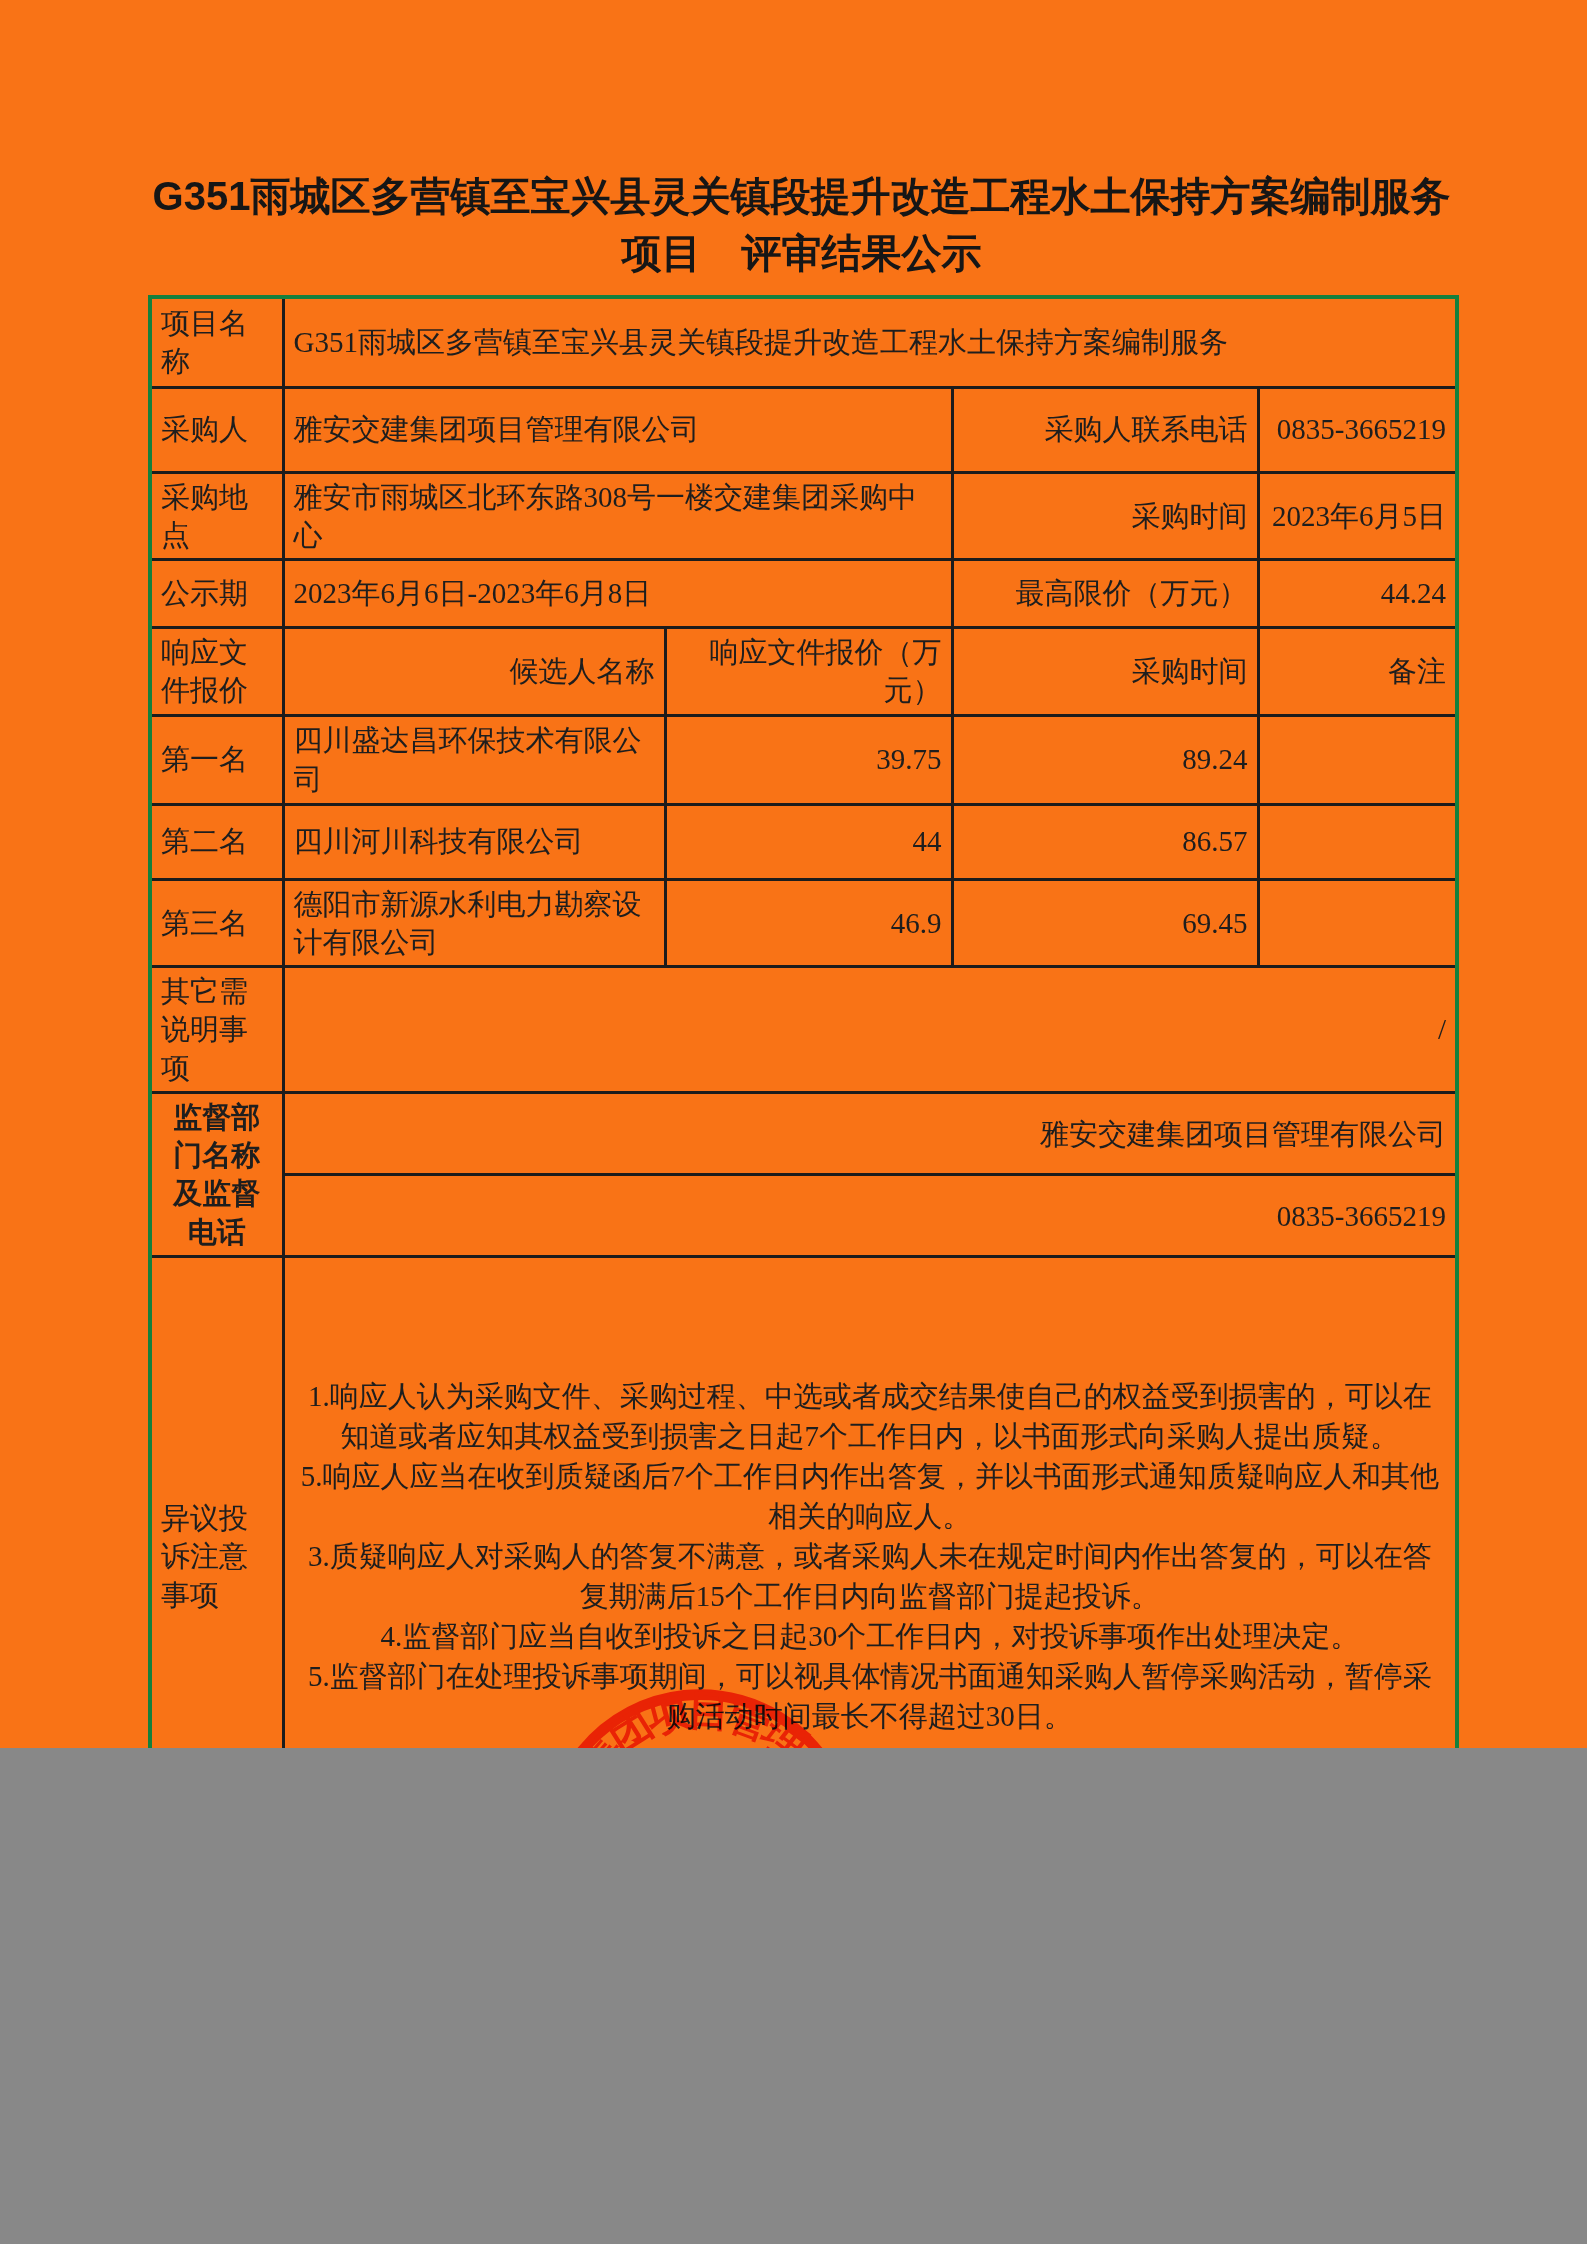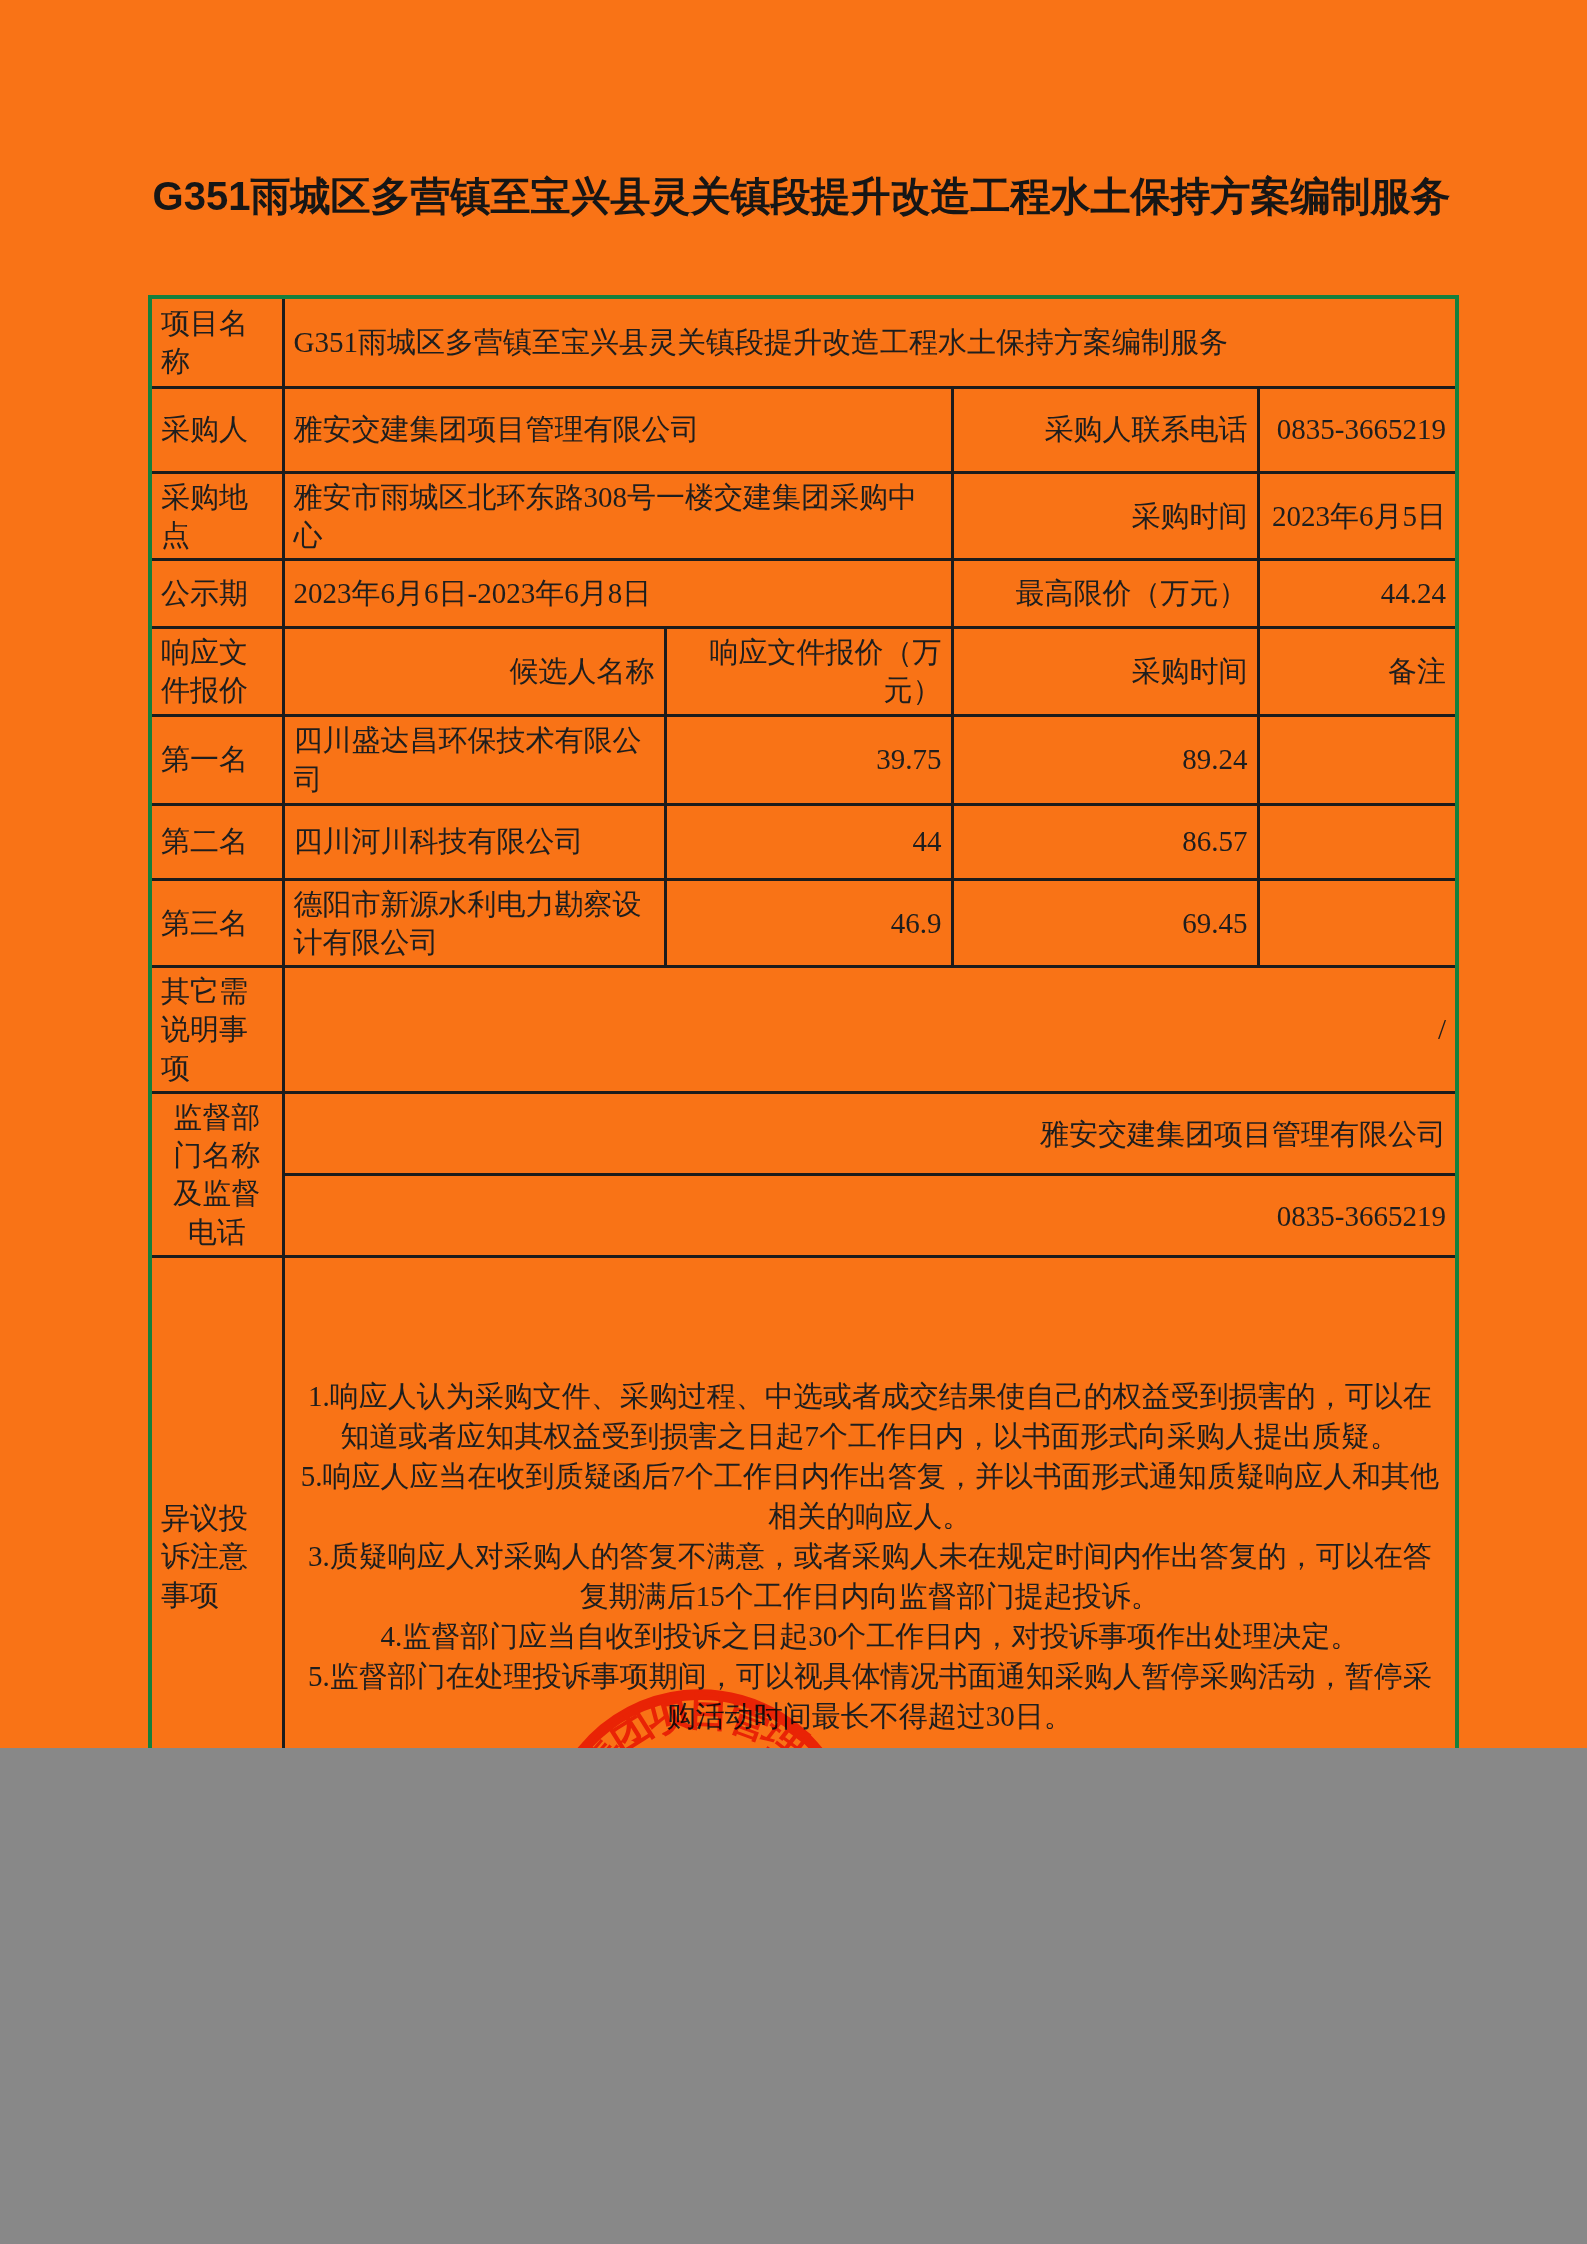--- a/index.html
+++ b/index.html
@@ -40,21 +40,21 @@
     font-size: 29px;
     line-height: 1.32;
     padding: 4px 9px;
     vertical-align: middle;
     word-break: break-all;
     color: #1e1e1e;
   }
   td.l { text-align: left; }
   td.c { text-align: right; }
   td.padwide { padding: 4px 22px; }
-  td.supv { text-align: center; padding: 4px 4px; }
+  td.supv { text-align: center; padding: 4px 4px; font-weight: bold; }
   .objection { line-height: 40px; font-size: 29px; text-align: center; }
   td.sig { font-size: 31px; padding-left: 16px; }
   .stamp {
     position: absolute;
     left: 535px;
     top: 1681px;
     width: 330px;
     height: 330px;
     mix-blend-mode: multiply;
     opacity: 0.93;
@@ -70,20 +70,21 @@
     opacity: 0.9;
   }
 </style>
 </head>
 <body>
 
 <div class="page">
 
   <div class="doc-title">
     <div>G351雨城区多营镇至宝兴县灵关镇段提升改造工程水土保持方案编制服务</div>
+    <div>项目　评审结果公示</div>
   </div>
 
   <table class="doc-table">
     <colgroup>
       <col style="width:133px">
       <col style="width:382px">
       <col style="width:287px">
       <col style="width:306px">
       <col style="width:199px">
     </colgroup>

